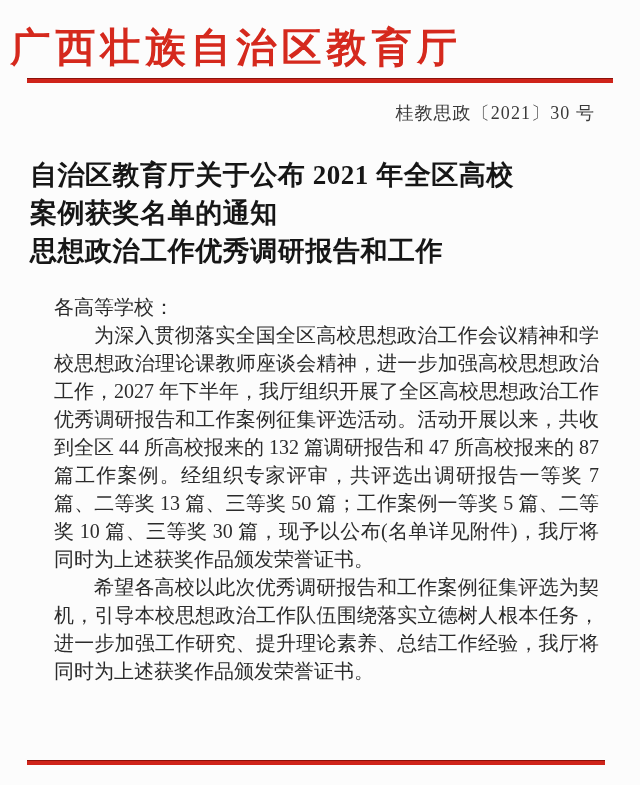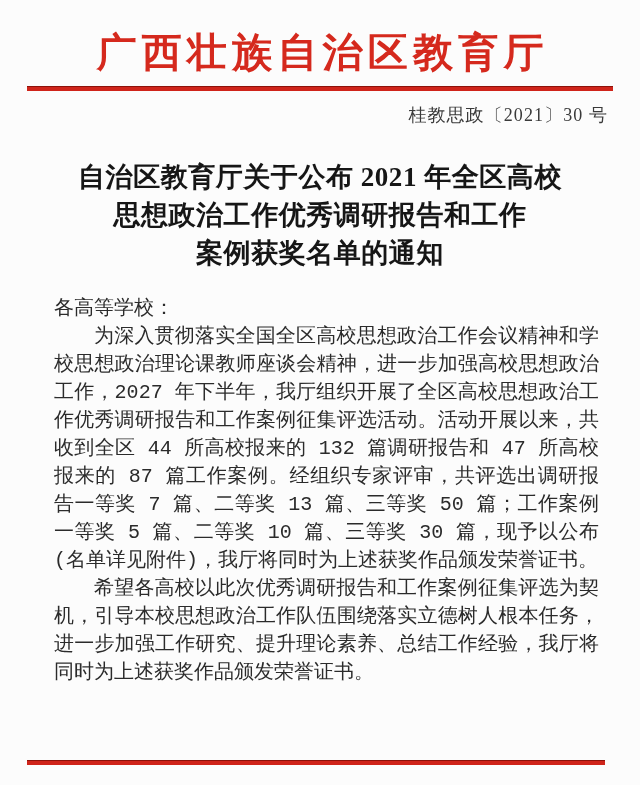--- a/index.html
+++ b/index.html
@@ -18,69 +18,68 @@
     overflow:hidden;
   }
   .page{
     position:relative;
     width:640px;height:785px;
     box-sizing:border-box;
     padding-top:20px;
   }
   
   .agency{
-    margin:10px;
-    text-align:center;
+    margin:5px;
+    text-align:left;
     font-size:40px;
     line-height:46px;
     font-weight:bold;
     letter-spacing:0.13em;
     text-indent:0.13em;
     color:var(--header-text-red);
     white-space:nowrap;
   }
   .rule{
     height:5px;
     background:var(--accent-red);
     border-top:1.5px solid #8c120a;
     box-sizing:border-box;
   }
   .rule-top{
     margin:7px 27px 0 27px;
   }
   .doc-number{
-    margin-top:13px;
-    padding-right:32px;
+    margin-top:19px;
+    padding-right:45px;
     text-align:right;
     font-size:18px;
     line-height:22px;
     color:#3a3a3a;
     letter-spacing:0.06em;
   }
   
   .title{
     margin:32px 30px 0 30px;
-    text-align:center;
     font-weight:bold;
     font-size:27px;
     line-height:38px;
     letter-spacing:0.02em;
     color:var(--title-text);
   }
   .title span{display:block;}
   
   .body{
     margin:23px 41px 0 54px;
     font-size:20px;
     line-height:28px;
     text-align:justify;
     text-align-last:left;
     color:var(--body-text);
   }
-  .body p{margin:0;font-family:Liberation Mono, monospace;}
+  .body p{margin:0;}
   .para{text-indent:2em;}
   .attachment{
     margin-top:50px;
     text-indent:2em;
     white-space:nowrap;
     overflow:hidden;
   }
   
   .rule-bottom{
     position:absolute;
@@ -94,22 +93,22 @@
 <div class="page">
 
   <header>
     <h1 class="agency">广西壮族自治区教育厅</h1>
     <div class="rule rule-top"></div>
     <div class="doc-number">桂教思政〔2021〕30 号</div>
   </header>
 
   <h2 class="title">
     <span>自治区教育厅关于公布 2021 年全区高校</span>
+    <span>案例获奖名单的通知</span>
     <span>思想政治工作优秀调研报告和工作</span>
-    <span>案例获奖名单的通知</span>
   </h2>
 
   <section class="body">
     <p class="salutation">各高等学校：</p>
     <p class="para">为深入贯彻落实全国全区高校思想政治工作会议精神和学校思想政治理论课教师座谈会精神，进一步加强高校思想政治工作，2027 年下半年，我厅组织开展了全区高校思想政治工作优秀调研报告和工作案例征集评选活动。活动开展以来，共收到全区 44 所高校报来的 132 篇调研报告和 47 所高校报来的 87 篇工作案例。经组织专家评审，共评选出调研报告一等奖 7 篇、二等奖 13 篇、三等奖 50 篇；工作案例一等奖 5 篇、二等奖 10 篇、三等奖 30 篇，现予以公布(名单详见附件)，我厅将同时为上述获奖作品颁发荣誉证书。</p>
     <p class="para">希望各高校以此次优秀调研报告和工作案例征集评选为契机，引导本校思想政治工作队伍围绕落实立德树人根本任务，进一步加强工作研究、提升理论素养、总结工作经验，我厅将同时为上述获奖作品颁发荣誉证书。</p>
   </section>
 
   <div class="rule rule-bottom"></div>
 

